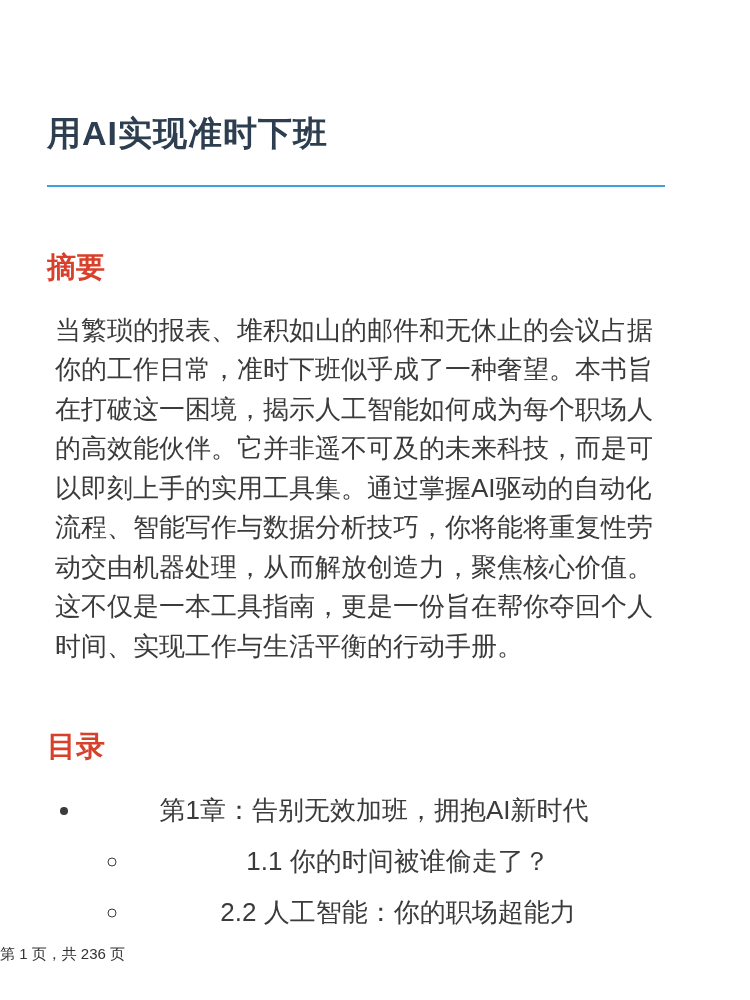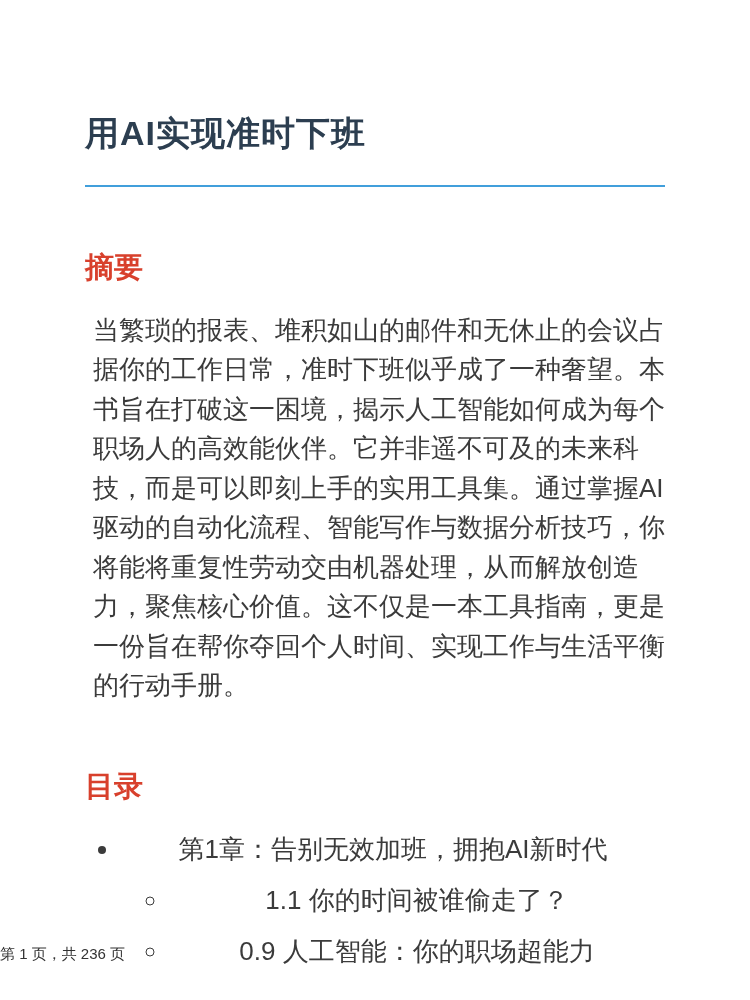--- a/index.html
+++ b/index.html
@@ -15,21 +15,21 @@
     margin: 0;
     padding: 0;
     background: var(--background);
     font-family: "Liberation Sans", "DejaVu Sans", sans-serif;
   }
   .page {
     position: relative;
     width: 750px;
     height: 1000px;
     background: var(--background);
-    padding: 112px 85px 0 85px;
+    padding: 112px 85px 0 47px;
     overflow: hidden;
   }
   .doc-title {
     margin: 0;
     font-size: 34px;
     line-height: 1.25;
     font-weight: 700;
     color: var(--title);
     letter-spacing: 1px;
   }
@@ -95,20 +95,20 @@
 
   <p class="abstract-body">当繁琐的报表、堆积如山的邮件和无休止的会议占据你的工作日常，准时下班似乎成了一种奢望。本书旨在打破这一困境，揭示人工智能如何成为每个职场人的高效能伙伴。它并非遥不可及的未来科技，而是可以即刻上手的实用工具集。通过掌握AI驱动的自动化流程、智能写作与数据分析技巧，你将能将重复性劳动交由机器处理，从而解放创造力，聚焦核心价值。这不仅是一本工具指南，更是一份旨在帮你夺回个人时间、实现工作与生活平衡的行动手册。</p>
 
   <h2 class="section-heading">目录</h2>
 
   <ul class="toc-list">
     <li class="toc-chapter">
       <span>第1章：告别无效加班，拥抱AI新时代</span>
       <ul class="toc-sublist">
         <li class="toc-subitem">1.1 你的时间被谁偷走了？</li>
-        <li class="toc-subitem">0.9 人工智能：你的职场超能力</li>
+        <li class="toc-subitem">2.2 人工智能：你的职场超能力</li>
       </ul>
     </li>
   </ul>
 
   <div class="page-footer">第 1 页，共 236 页</div>
 
 </div>
 
 </body></html>

